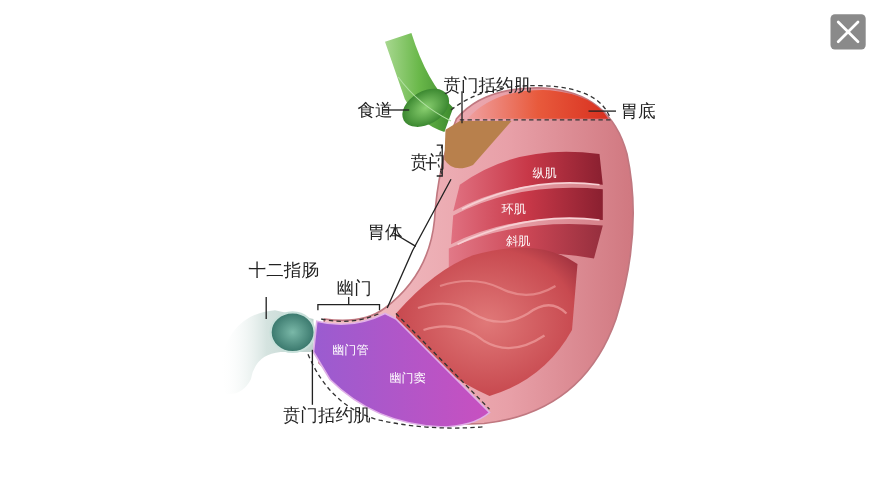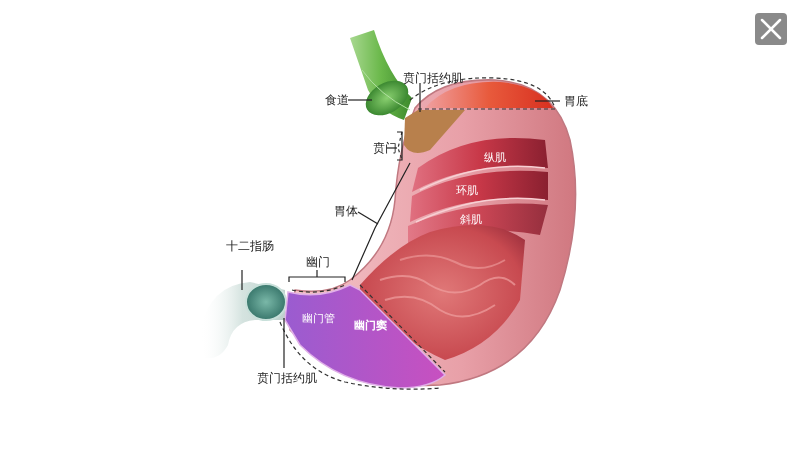--- a/index.html
+++ b/index.html
@@ -1,20 +1,20 @@
 <!DOCTYPE html>
 <html><head>
 <meta charset="utf-8">
 <style>
   html,body{margin:0;padding:0;}
   body{width:800px;height:450px;background:#ffffff;position:relative;overflow:hidden;font-family:"DejaVu Sans",sans-serif;}
   .stage{position:absolute;left:0;top:0;width:800px;height:450px;}
   .close-btn{position:absolute;left:755px;top:13px;width:32px;height:32px;background:#8a8a8a;border-radius:4px;cursor:pointer;}
   .close-btn svg{position:absolute;left:0;top:0;}
-  .lbl{position:absolute;font-size:12px;color:#222;white-space:nowrap;line-height:12px;}
+  .lbl{position:absolute;font-size:16px;color:#222;white-space:nowrap;line-height:12px;}
   .lbl.in{color:#ffffff;font-size:11px;}
 </style>
 </head>
 <body>
 
 <div class="stage">
   <svg width="800" height="450" viewBox="0 0 800 450">
     <defs>
       <linearGradient id="eso" x1="0" y1="0" x2="1" y2="0">
         <stop offset="0" stop-color="#a8d890"></stop>
@@ -110,21 +110,21 @@
   <span class="lbl" style="left:403px;top:72px;">贲门括约肌</span>
   <span class="lbl" style="left:564px;top:95px;">胃底</span>
   <span class="lbl" style="left:373px;top:142px;">贲门</span>
   <span class="lbl in" style="left:484px;top:152px;">纵肌</span>
   <span class="lbl in" style="left:456px;top:185px;">环肌</span>
   <span class="lbl in" style="left:460px;top:214px;">斜肌</span>
   <span class="lbl" style="left:334px;top:205px;">胃体</span>
   <span class="lbl" style="left:226px;top:240px;">十二指肠</span>
   <span class="lbl" style="left:306px;top:256px;">幽门</span>
   <span class="lbl in" style="left:302px;top:313px;text-align:center;">幽门管</span>
-  <span class="lbl in" style="left:354px;top:320px;font-weight:bold;">幽门窦</span>
+  <span class="lbl in" style="left:354px;top:338px;">幽门窦</span>
   <span class="lbl" style="left:257px;top:372px;">贲门括约肌</span>
 </div>
 
 <div class="close-btn">
   <svg width="32" height="32" viewBox="0 0 32 32">
     <line x1="7" y1="7" x2="25" y2="25" stroke="#ffffff" stroke-width="2.5" stroke-linecap="round"></line>
     <line x1="25" y1="7" x2="7" y2="25" stroke="#ffffff" stroke-width="2.5" stroke-linecap="round"></line>
   </svg>
 </div>
 

